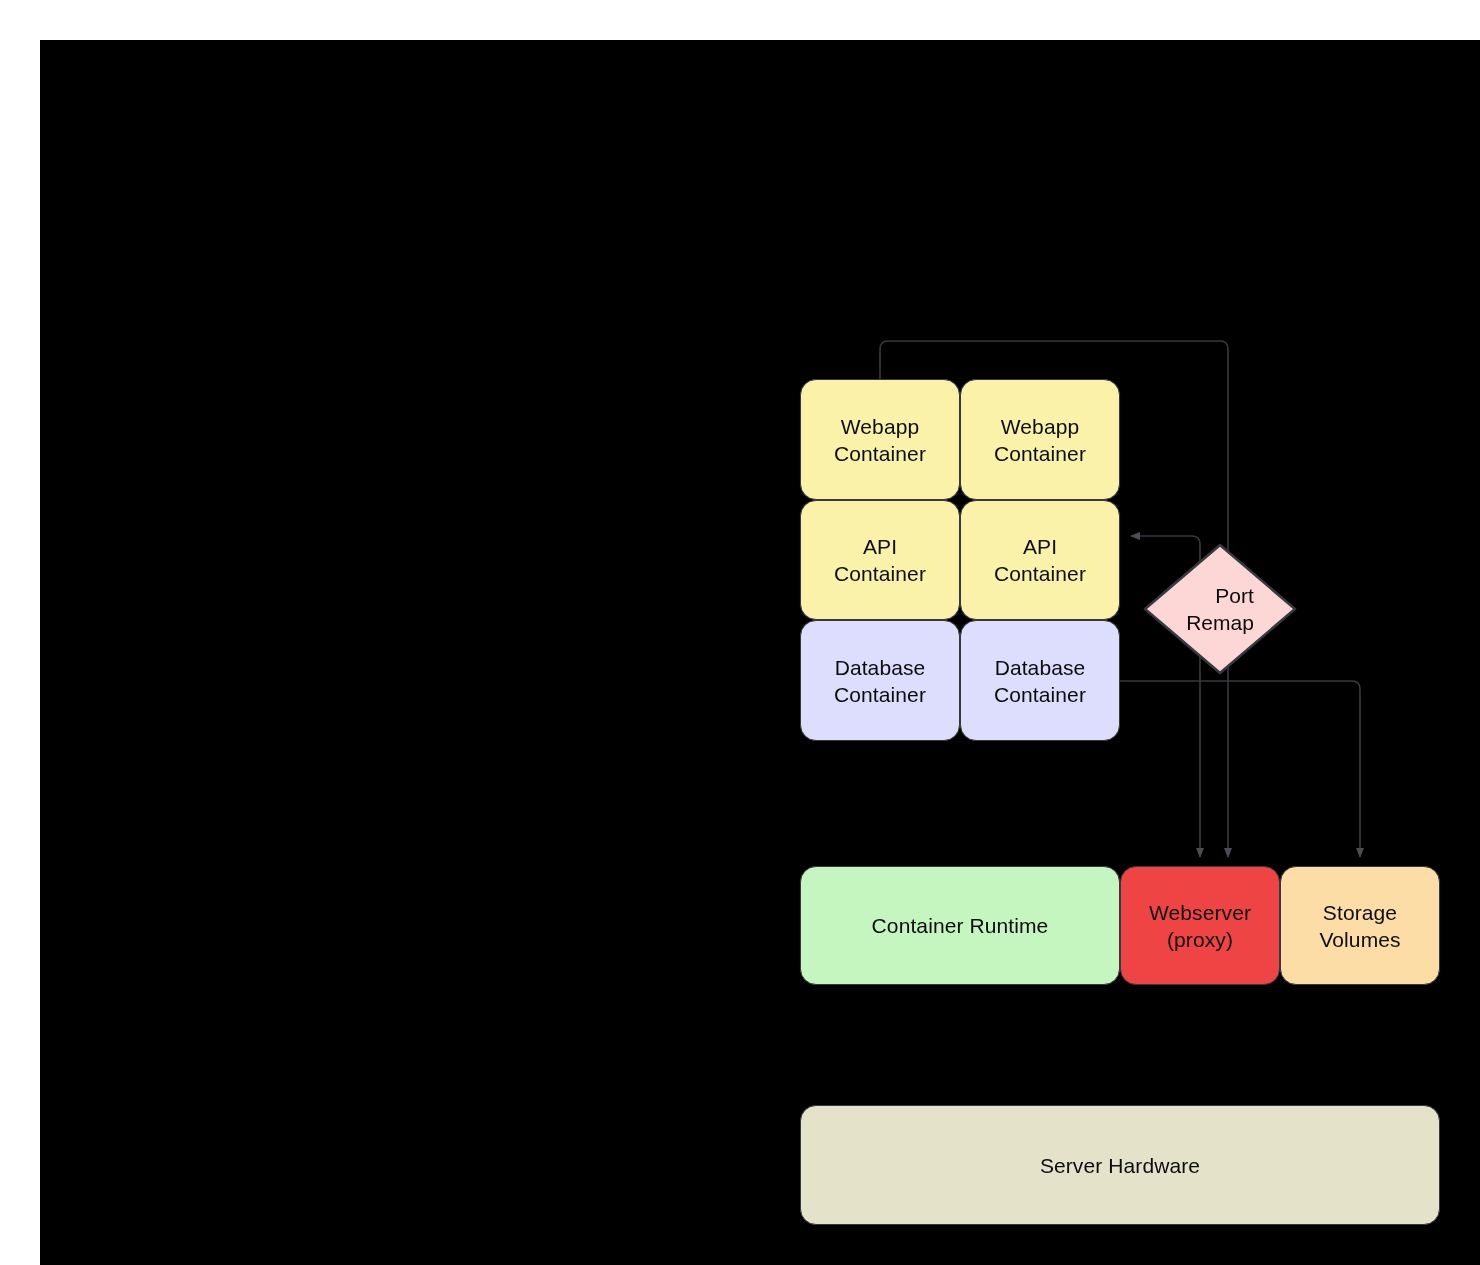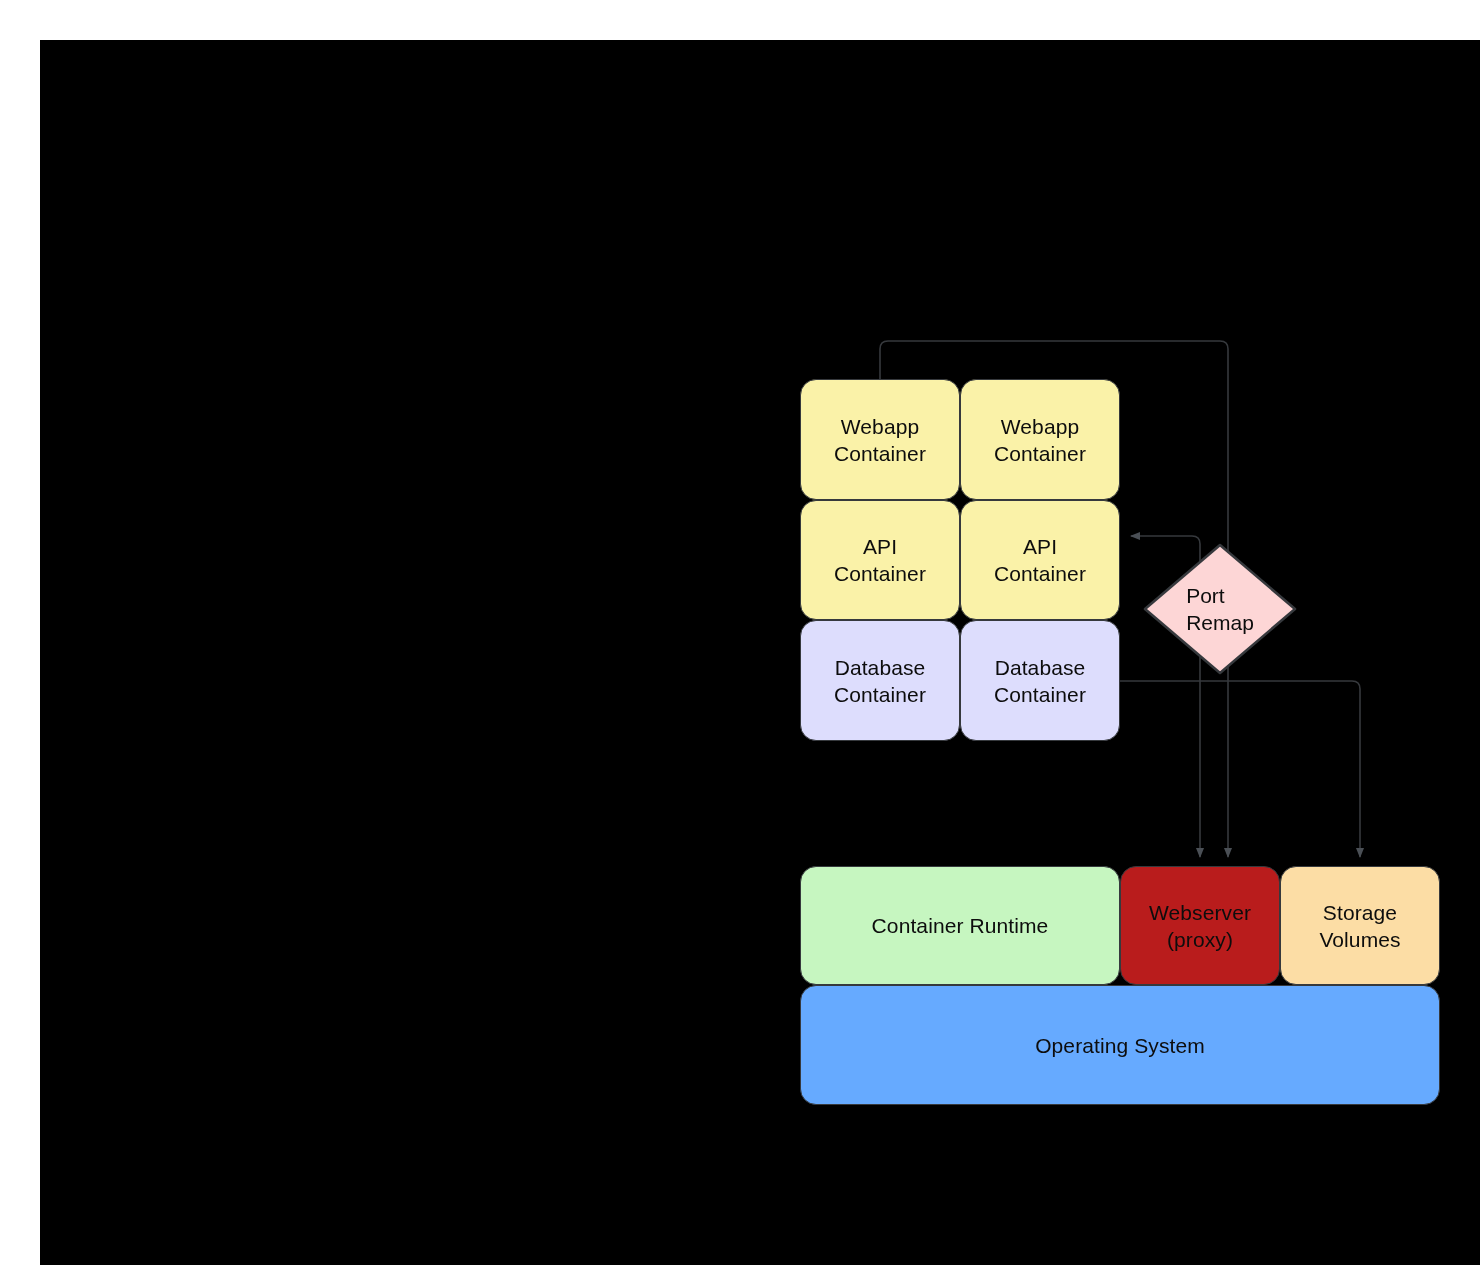--- a/index.html
+++ b/index.html
@@ -52,21 +52,21 @@
   }
   .diamond-wrap {
     position: absolute;
     display: flex;
     align-items: center;
     justify-content: center;
   }
   .diamond-label {
     position: relative;
     z-index: 3;
-    text-align: left;
+    text-align: right;
     color: #0d0d0d;
     font-size: 21px;
     line-height: 27px;
     font-family: "Liberation Sans", sans-serif;
     white-space: pre-line;
     pointer-events: none;
   }
   .diamond-shape {
     position: absolute;
     left: 0; top: 0;
@@ -125,28 +125,28 @@
 
     <div class="node" style="left:800px; top:620px; width:160px; height:121px; background:#ddddfd;">Database
 Container</div>
 
     <div class="node" style="left:960px; top:620px; width:160px; height:121px; background:#ddddfd;">Database
 Container</div>
 
 
     <div class="node" style="left:800px; top:866px; width:320px; height:119px; background:#c6f6c0;">Container Runtime</div>
 
-    <div class="node" style="left:1120px; top:866px; width:160px; height:119px; background:#b91c1c;">Webserver
+    <div class="node" style="left:1120px; top:866px; width:160px; height:119px; background:#ef4444;">Webserver
 (proxy)</div>
 
     <div class="node" style="left:1280px; top:866px; width:160px; height:119px; background:#fcdda5;">Storage
 Volumes</div>
 
-    <div class="node" style="left:800px; top:985px; width:640px; height:120px; background:#66aaff;">Operating System</div>
 
+    <div class="node" style="left:800px; top:1105px; width:640px; height:120px; background:#e5e2ca;">Server Hardware</div>
 
     <div class="diamond-wrap" style="left:1143px; top:543px; width:154px; height:132px;">
       <svg class="diamond-shape" viewBox="0 0 154 132" preserveAspectRatio="none">
         <path d="M 77 2 L 152 66 L 77 130 L 2 66 Z" fill="#fdd6d6" stroke="#36393d" stroke-width="2.6" stroke-linejoin="round"></path>
       </svg>
       <div class="diamond-label">Port
 Remap</div>
     </div>
 
   </div>

